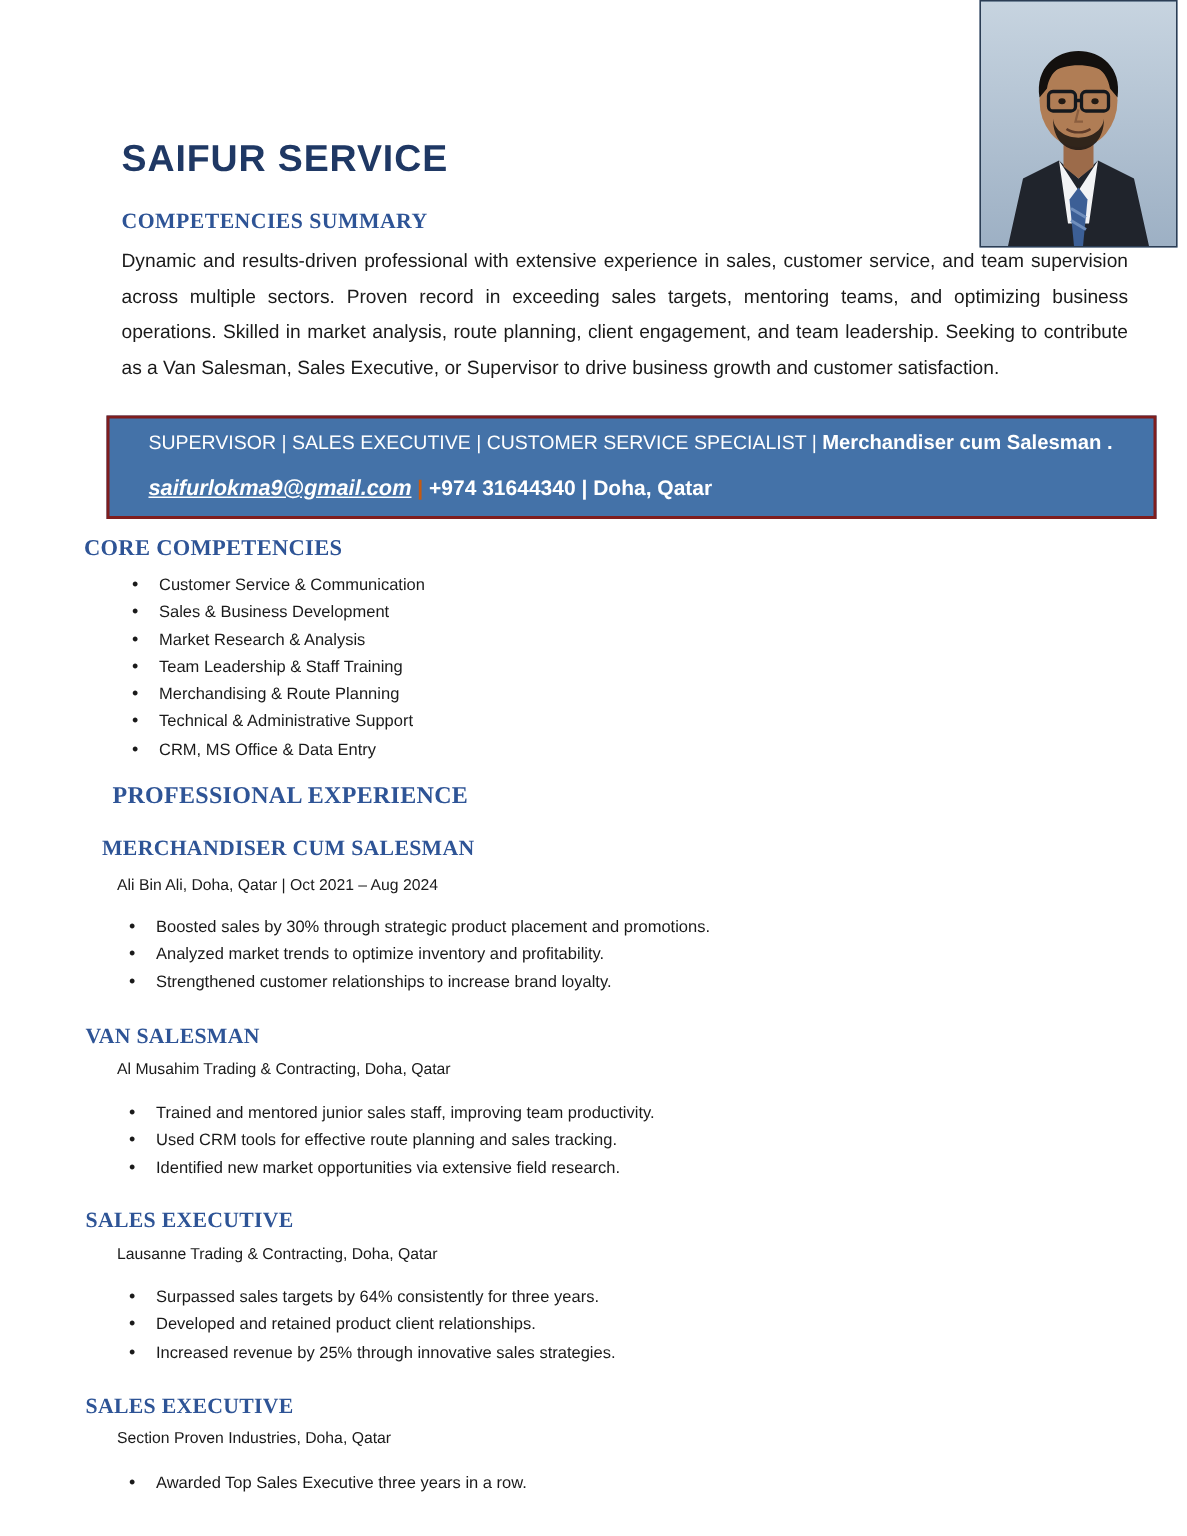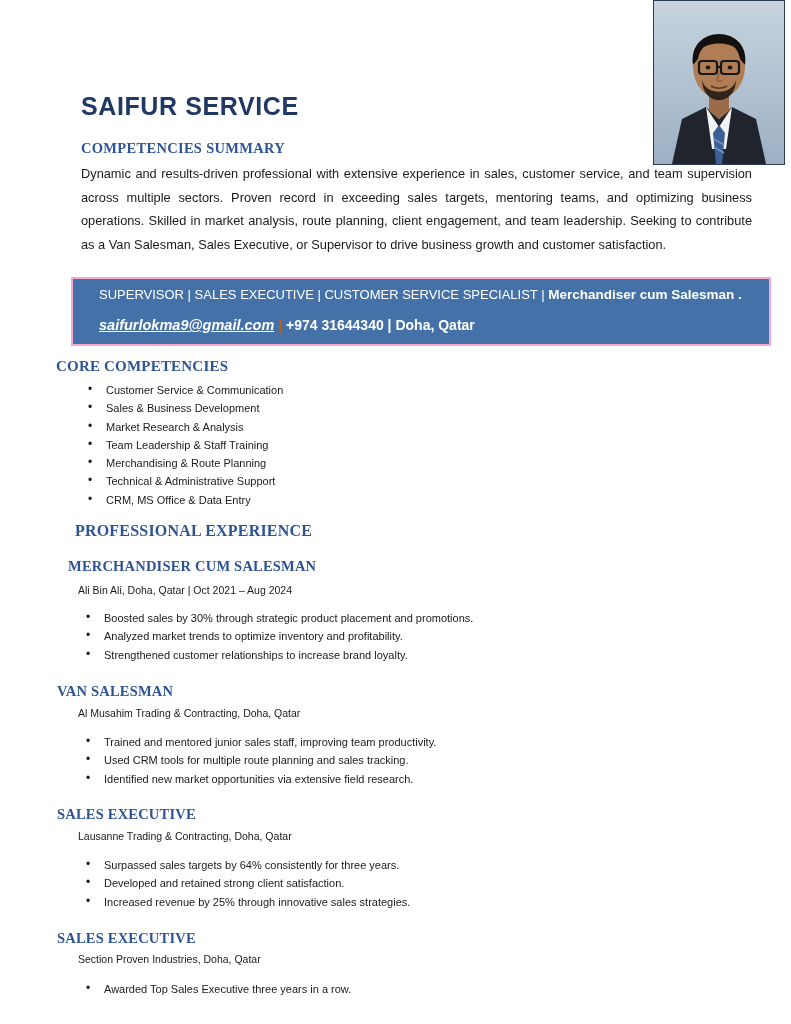--- a/index.html
+++ b/index.html
@@ -71,21 +71,21 @@
   }
 
   
   .contact-box {
     position: absolute;
     top: 277px;
     left: 71px;
     width: 700px;
     height: 69px;
     background: #4472a8;
-    border: 2px solid #f9a8d4;
+    border: 2px solid #7f1d1d;
     box-sizing: border-box;
   }
   .contact-line1 {
     position: absolute;
     top: 8px;
     left: 26px;
     width: 650px;
     color: #ffffff;
     font-size: 13px;
     white-space: nowrap;
@@ -257,29 +257,29 @@
   <ul class="bullets job-bullets j1-bul">
     <li>Boosted sales by 30% through strategic product placement and promotions.</li>
     <li>Analyzed market trends to optimize inventory and profitability.</li>
     <li>Strengthened customer relationships to increase brand loyalty.</li>
   </ul>
 
   <div class="job-title j2-title">VAN SALESMAN</div>
   <div class="job-meta j2-meta">Al Musahim Trading &amp; Contracting, Doha, Qatar</div>
   <ul class="bullets job-bullets j2-bul">
     <li>Trained and mentored junior sales staff, improving team productivity.</li>
-    <li>Used CRM tools for multiple route planning and sales tracking.</li>
+    <li>Used CRM tools for effective route planning and sales tracking.</li>
     <li>Identified new market opportunities via extensive field research.</li>
   </ul>
 
   <div class="job-title j3-title">SALES EXECUTIVE</div>
   <div class="job-meta j3-meta">Lausanne Trading &amp; Contracting, Doha, Qatar</div>
   <ul class="bullets job-bullets j3-bul">
     <li>Surpassed sales targets by 64% consistently for three years.</li>
-    <li>Developed and retained strong client satisfaction.</li>
+    <li>Developed and retained product client relationships.</li>
     <li>Increased revenue by 25% through innovative sales strategies.</li>
   </ul>
 
   <div class="job-title j4-title">SALES EXECUTIVE</div>
   <div class="job-meta j4-meta">Section Proven Industries, Doha, Qatar</div>
   <ul class="bullets job-bullets j4-bul">
     <li>Awarded Top Sales Executive three years in a row.</li>
   </ul>
 
 </div>

